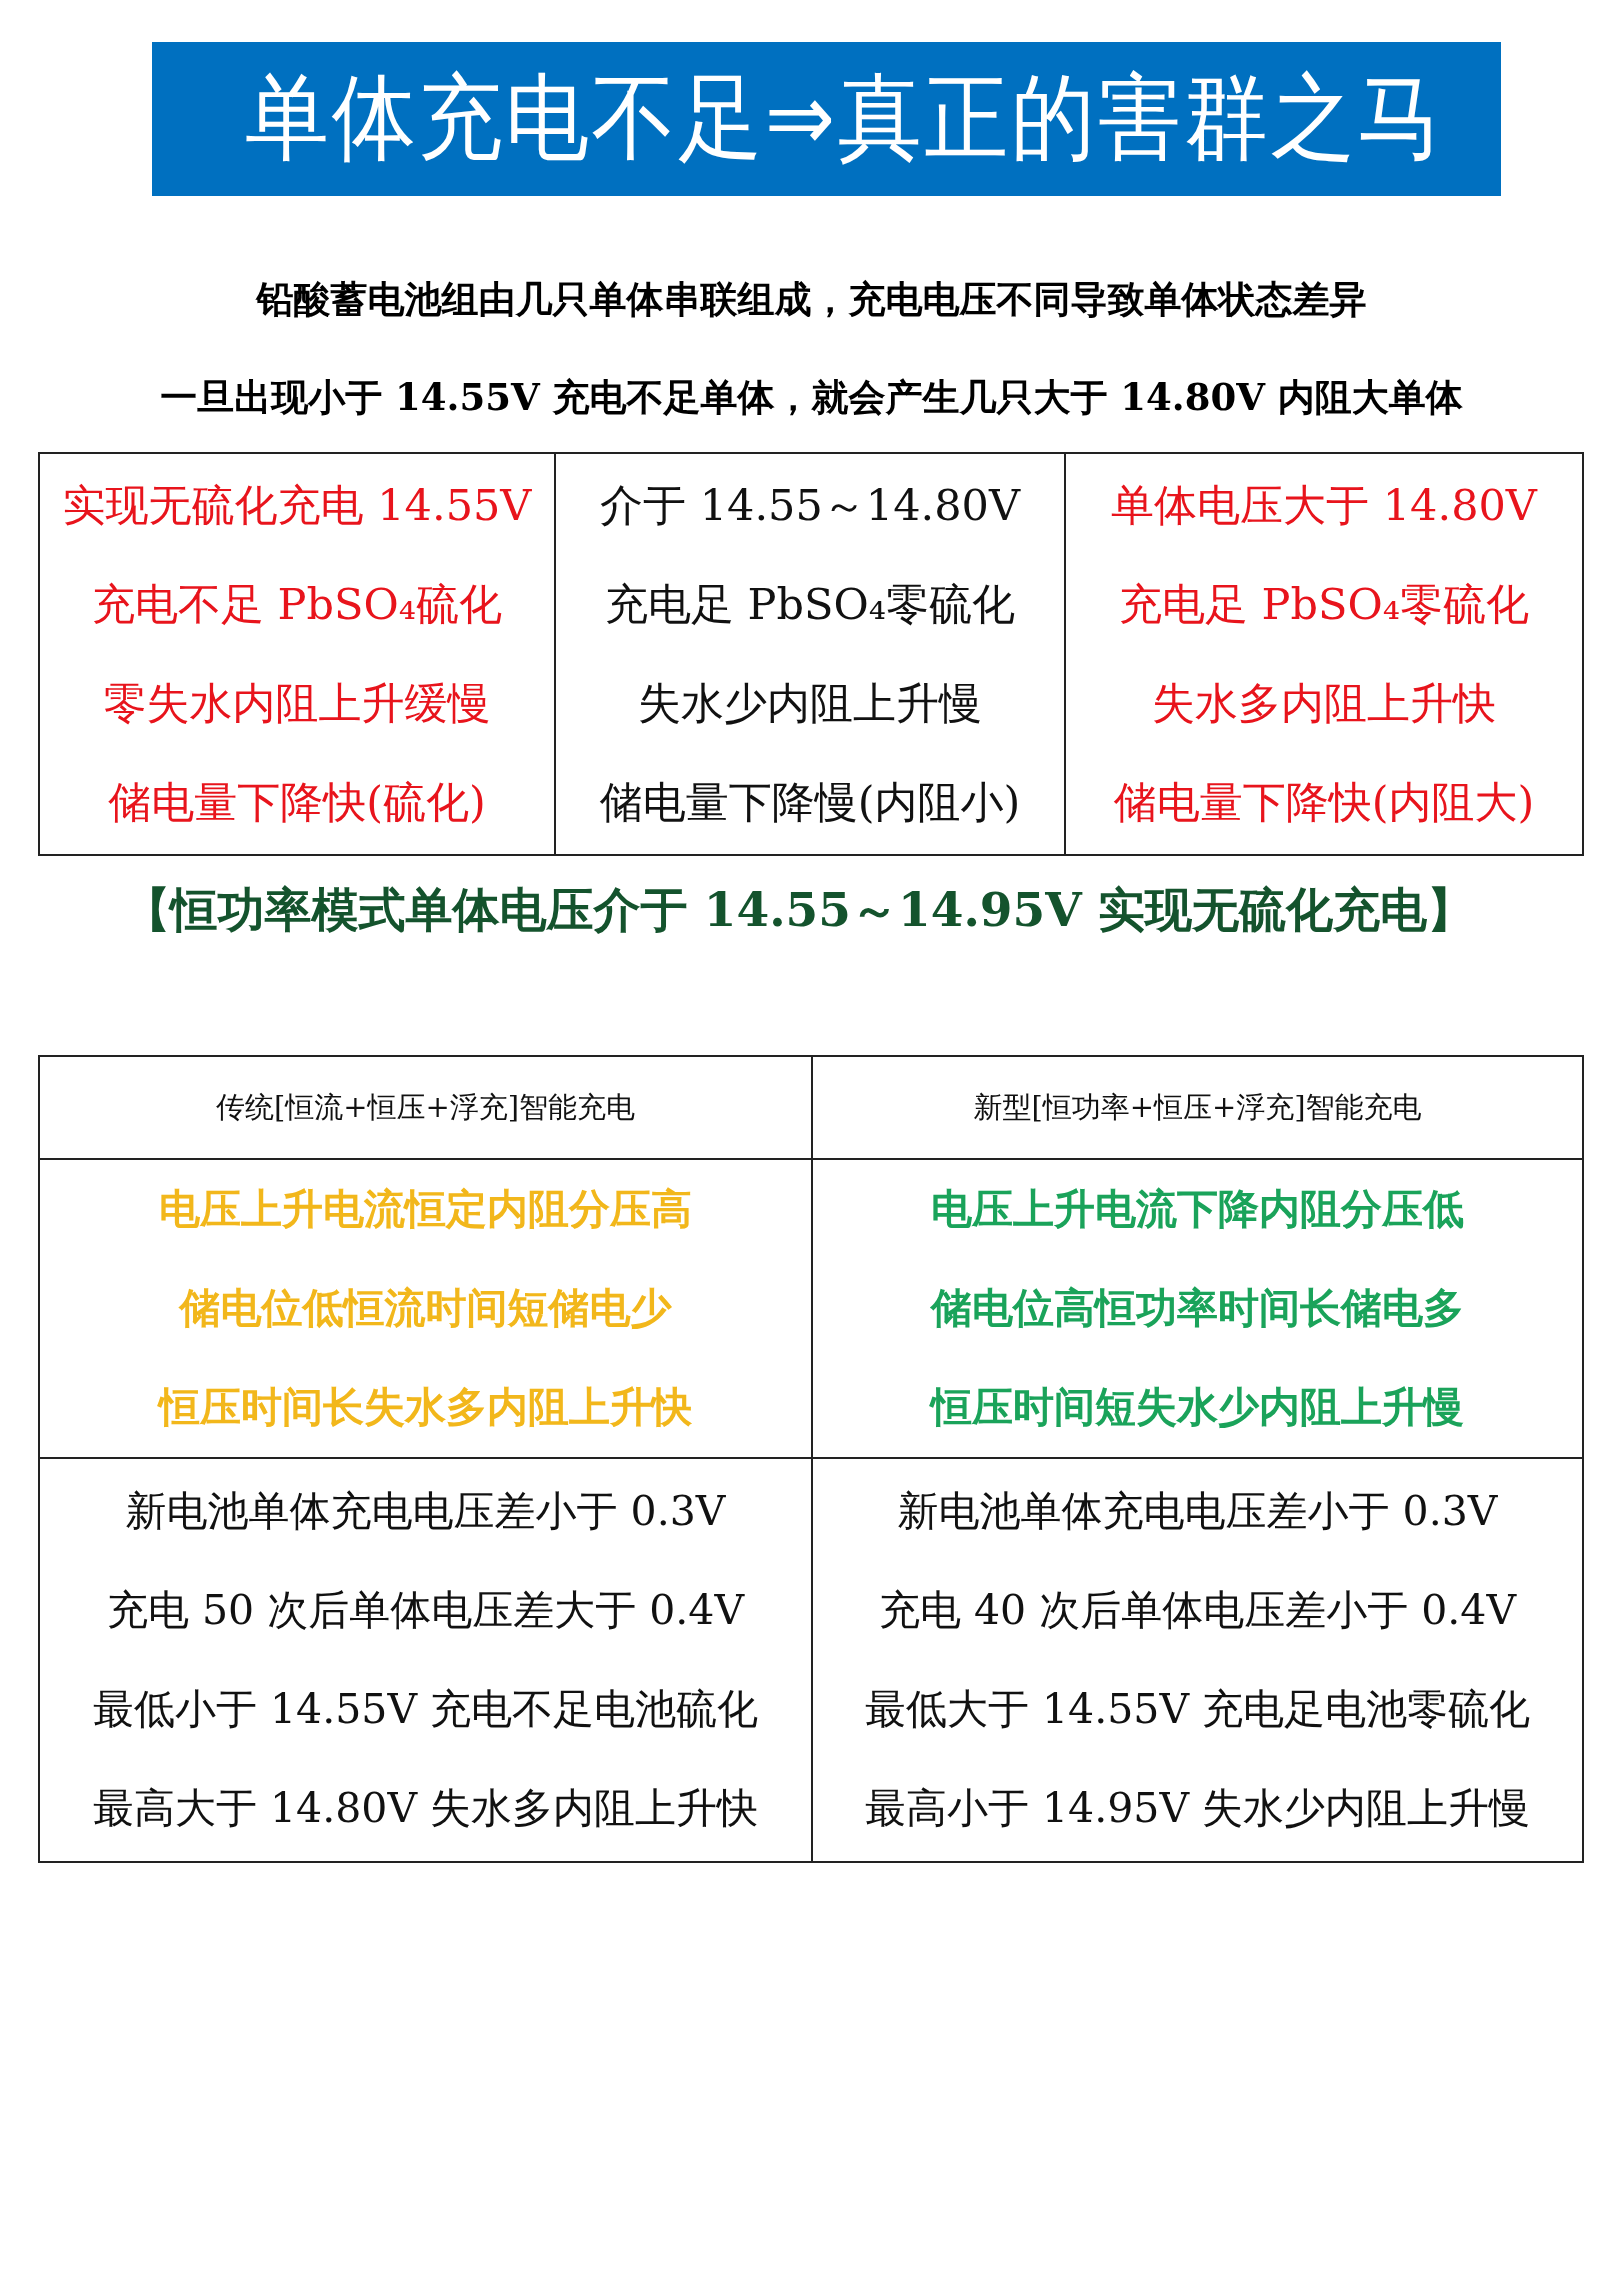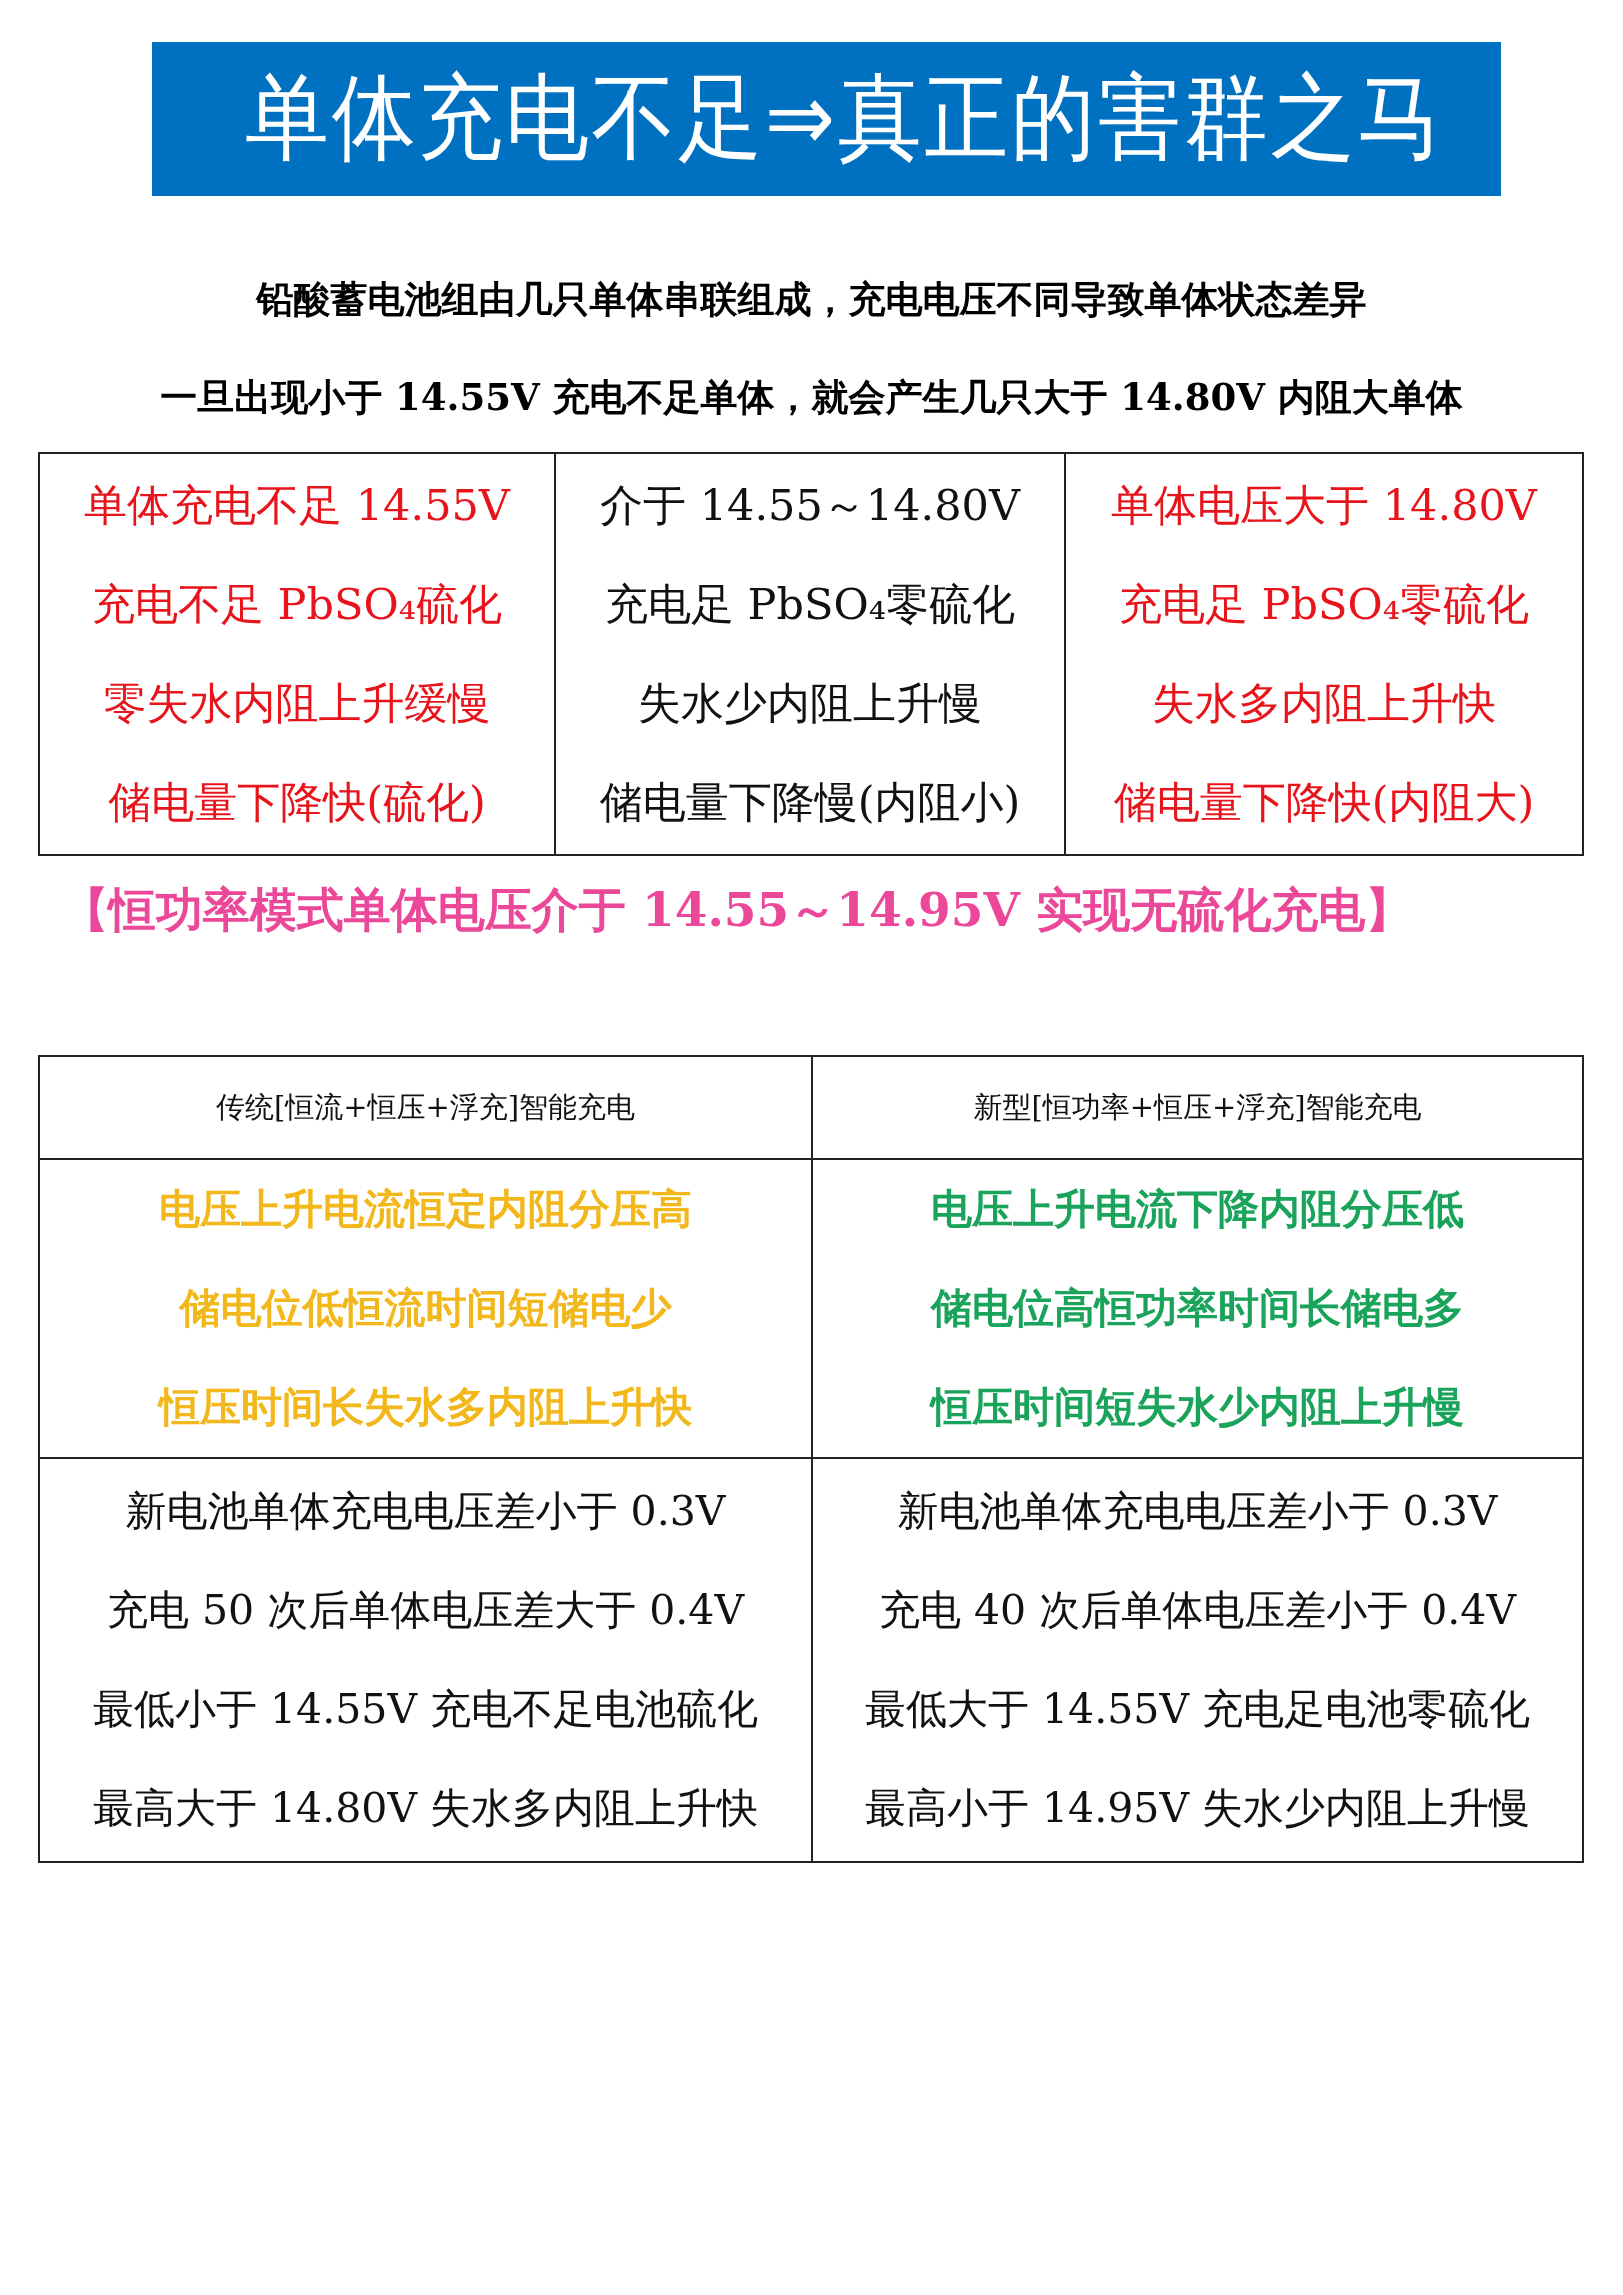--- a/index.html
+++ b/index.html
@@ -38,22 +38,22 @@
     .t1 col.c3 { width: 518px; }
     .line {
       display: block; font-size: 43px; line-height: 99px; white-space: nowrap;
     }
     .red { color: #E8141C; }
     .black { color: #111111; }
     .amber { color: #F2B71B; }
     .green { color: #1AA35A; }
 
     .mode-line {
-      position: absolute; left: 0; width: 1474px; top: 879px; text-align: center;
-      font-size: 47px; font-weight: bold; color: #ec4899; white-space: nowrap;
+      position: absolute; left: 0; width: 1474px; top: 879px; text-align: right;
+      font-size: 47px; font-weight: bold; color: #14532d; white-space: nowrap;
     }
 
     .t2 { top: 1055px; }
     .t2 col.c1 { width: 773px; }
     .t2 col.c2 { width: 771px; }
     .t2 .hdr td { height: 101px; }
     .t2 .hdr .line { font-size: 29px; line-height: 101px; }
     .t2 .r2 td { height: 297px; font-weight: bold; }
     .t2 .r3 td { height: 402px; }
     .t2 .r4 td { height: 299px; }
@@ -71,21 +71,21 @@
 
 <table class="grid t1">
   <colgroup>
       <col class="c1">
       <col class="c2">
       <col class="c3">
     </colgroup>
   <tbody>
       <tr>
     <td class="red">
-      <span class="line">单体充电不足 14.55V</span>
+      <span class="line">实现无硫化充电 14.55V</span>
       <span class="line">充电不足 PbSO₄硫化</span>
       <span class="line">零失水内阻上升缓慢</span>
       <span class="line">储电量下降快(硫化)</span>
     </td>
     <td class="black">
       <span class="line">介于 14.55～14.80V</span>
       <span class="line">充电足 PbSO₄零硫化</span>
       <span class="line">失水少内阻上升慢</span>
       <span class="line">储电量下降慢(内阻小)</span>
     </td>

